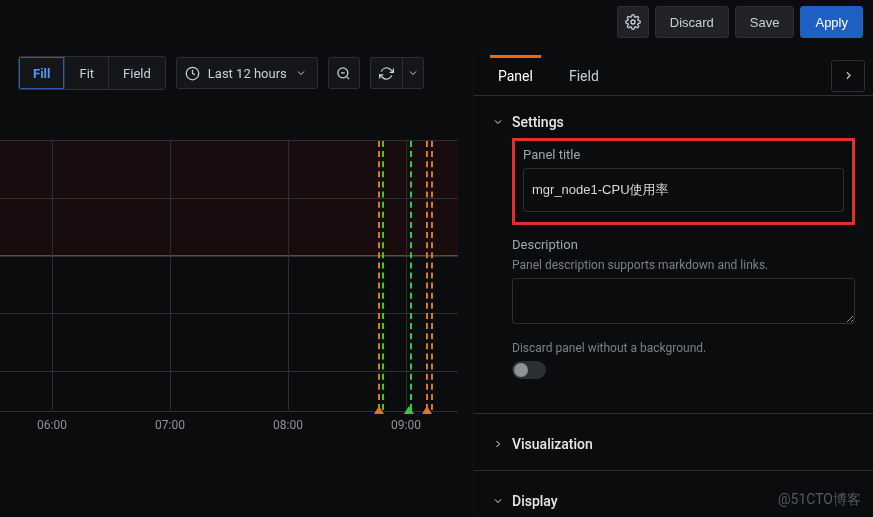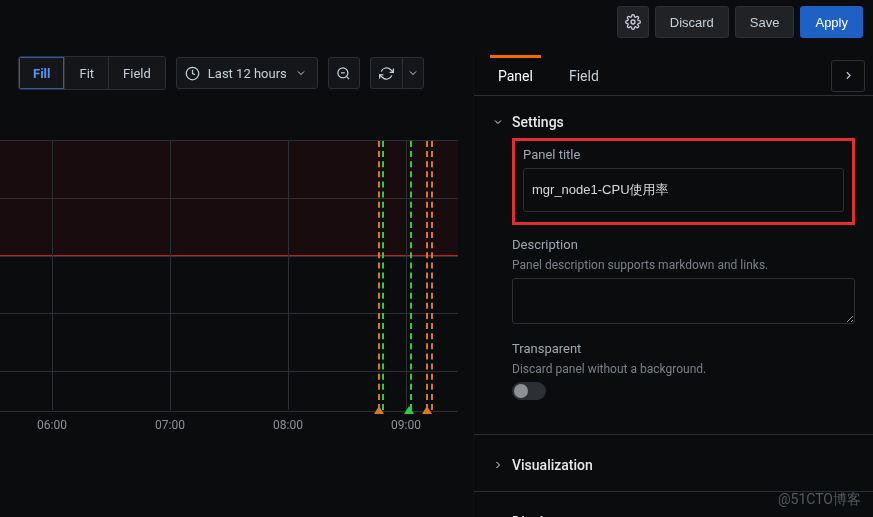--- a/index.html
+++ b/index.html
@@ -170,21 +170,20 @@
       <div class="red-callout">
         <label class="field-label">Panel title</label>
         <input class="text-input" value="mgr_node1-CPU使用率" style="">
       </div>
       <div class="field">
         <label class="field-label">Description</label>
         <span class="field-sub">Panel description supports markdown and links.</span>
         <textarea class="textarea" style=""></textarea>
       </div>
       <div class="field">
-        <label class="field-label">Transparent</label>
         <span class="field-sub">Discard panel without a background.</span>
         <div class="toggle"></div>
       </div>
     </div>
   </div>
 
   <div class="hr"></div>
   <div class="section">
     <div class="section-header">
       <svg width="12" height="12" viewBox="0 0 24 24" fill="none" stroke="currentColor" stroke-width="2">

